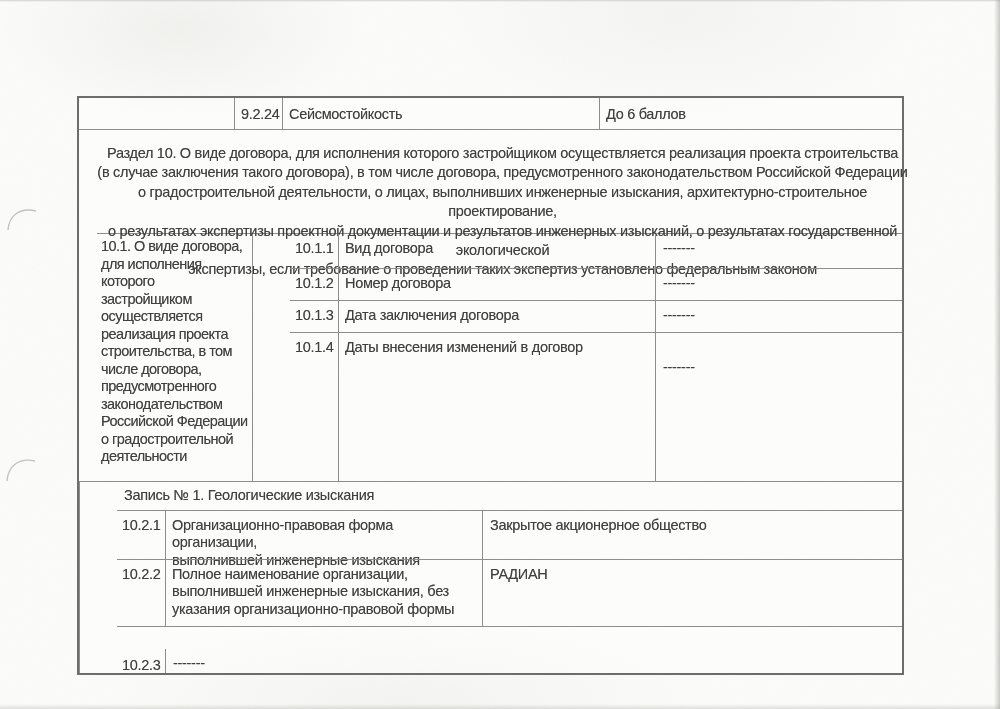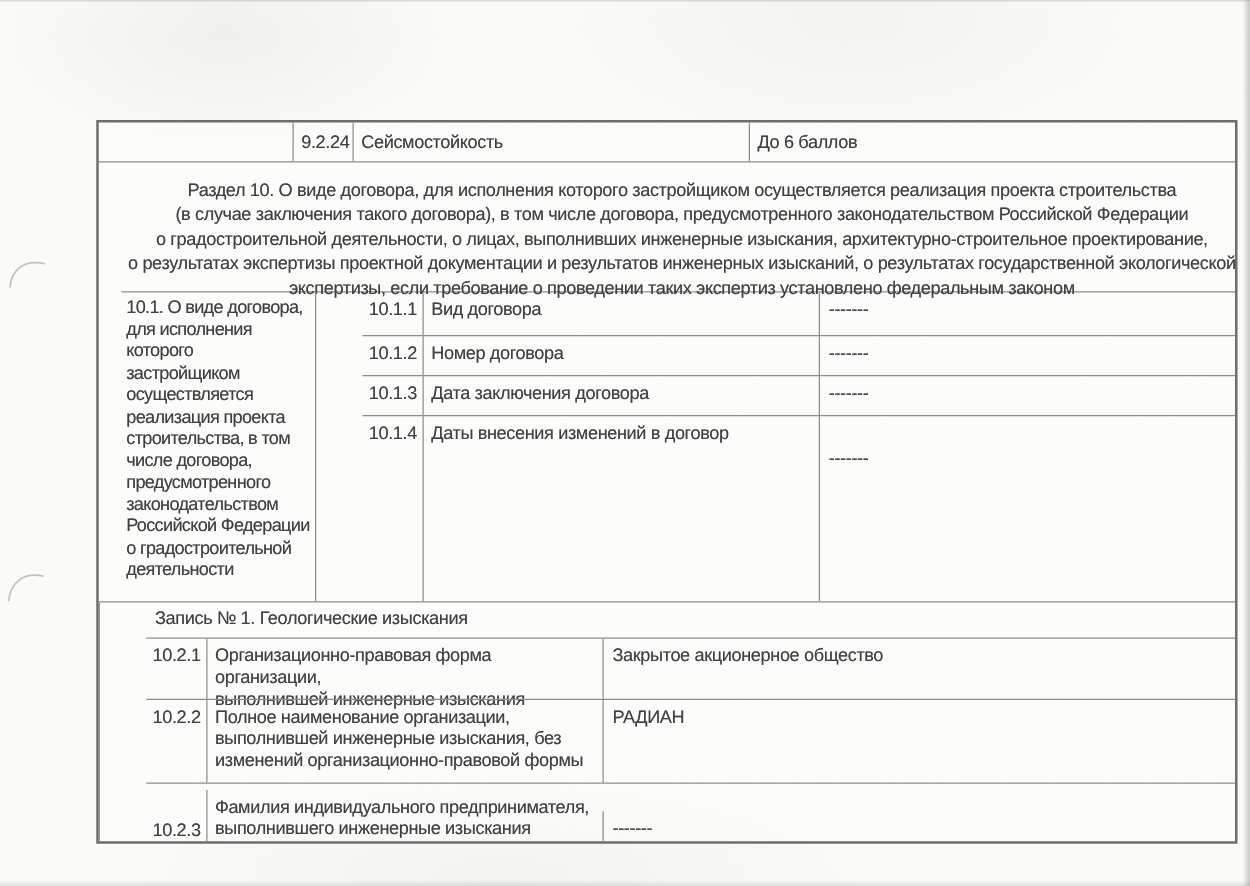--- a/index.html
+++ b/index.html
@@ -25,21 +25,21 @@
                  background: linear-gradient(to bottom, rgba(140,140,136,0.38), rgba(140,140,136,0)); }
   .edge-right  { position: absolute; top: 0; right: 0; width: 6px; height: 100%;
                  background: linear-gradient(to right, rgba(150,150,146,0), rgba(148,148,144,0.50)); }
   .edge-bottom { position: absolute; bottom: 0; left: 0; width: 100%; height: 5px;
                  background: linear-gradient(to top, rgba(150,150,146,0.28), rgba(150,150,146,0)); }
   .punch-mark { position: absolute; pointer-events: none; }
 
   .doc-table {
     position: absolute;
     left: 77px; top: 96px;
-    width: 913px; height: 579px;
+    width: 827px; height: 579px;
     border: 2px solid #6d6d6b;
     background: rgba(255,255,255,0.35);
     font-size: 14.5px;
     letter-spacing: -0.3px;
     text-shadow: 0 0 0.35px rgba(70,70,70,0.55);
   }
   .row-top { display: flex; height: 31px; }
   .row-top .cell { display: flex; align-items: center; padding-left: 6px; }
   .bt { border-top: 1px solid #8d8d8b; }
   .bl { border-left: 1px solid #8d8d8b; }
@@ -169,26 +169,24 @@
         <div class="srow">
           <div class="c1 num-cell">10.2.1</div>
           <div class="c2 bl label-cell">Организационно-правовая форма организации,
 выполнившей инженерные изыскания</div>
           <div class="c3 bl value-cell">Закрытое акционерное общество</div>
         </div>
         <div class="srow">
           <div class="c1 num-cell">10.2.2</div>
           <div class="c2 bl label-cell">Полное наименование организации,
 выполнившей инженерные изыскания, без
-изменений организационно-правовой формы</div>
+указания организационно-правовой формы</div>
           <div class="c3 bl value-cell">РАДИАН</div>
         </div>
         <div class="srow">
           <div class="c1 num-cell">10.2.3</div>
-          <div class="c2 bl label-cell">Фамилия индивидуального предпринимателя,
-выполнившего инженерные изыскания</div>
           <div class="c3 bl value-cell">-------</div>
         </div>
       </div>
     </div>
 
   </div>
 </div>
 
 </body></html>

